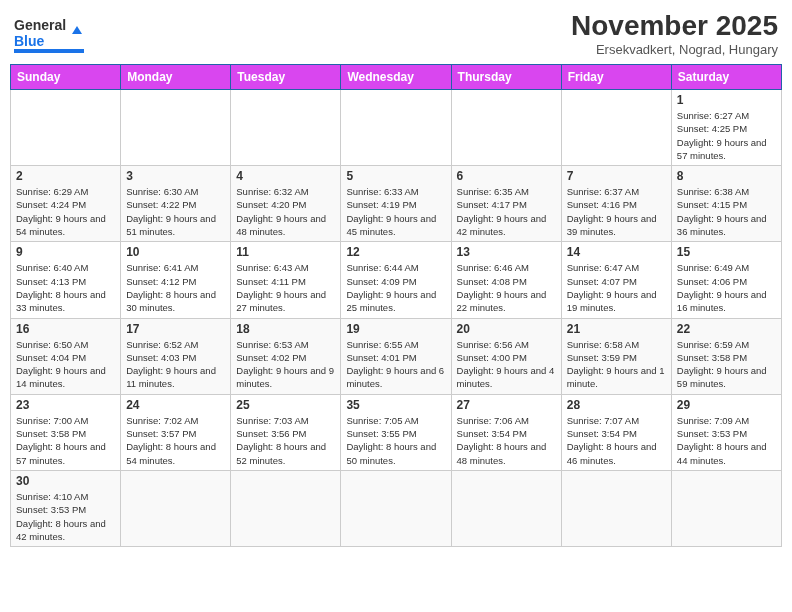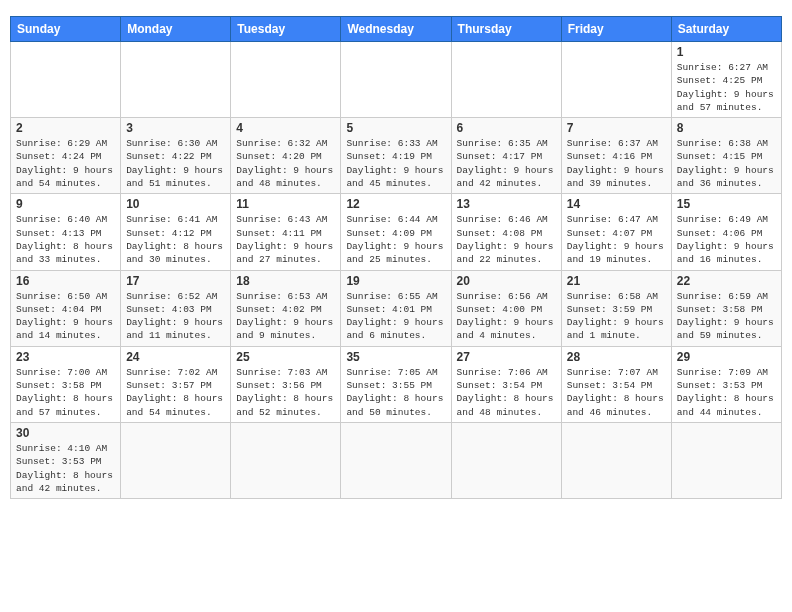--- a/index.html
+++ b/index.html
@@ -33,21 +33,21 @@
     .subtitle {
       font-size: 13px;
       color: #555;
     }
     .calendar {
       width: 100%;
       border-collapse: collapse;
       border: 1px solid #ccc;
     }
     .calendar th {
-      background: #3b82f6;
+      background: #d946ef;
       color: #fff;
       text-align: left;
       padding: 5px 6px;
       font-size: 12px;
       font-weight: bold;
       border: 1px solid #2263a8;
     }
     .calendar td {
       border: 1px solid #ccc;
       vertical-align: top;
@@ -60,36 +60,51 @@
       font-size: 12px;
       font-weight: bold;
       color: #333;
       display: block;
       margin-bottom: 2px;
     }
     .day-info {
       font-size: 9.5px;
       color: #333;
       line-height: 1.4;
-      font-family: Liberation Mono, monospace;
     }
     .empty-cell {
       background: #f5f5f5;
     }
     .week-row td {
       background: #fff;
     }
     .week-row:nth-child(even) td {
       background: #f9f9f9;
     }
   </style>
 </head>
 <body>
 
 <div class="header">
+  <div class="logo">
+    <svg width="80" height="48" viewBox="0 0 80 48">
+
+      <text x="0" y="20" font-family="Arial" font-size="14" font-weight="bold" fill="#333">General</text>
+
+      <text x="0" y="36" font-family="Arial" font-size="14" font-weight="bold" fill="#1a73e8">Blue</text>
+
+      <polygon points="58,24 68,24 63,16" fill="#1a73e8"></polygon>
+
+      <rect x="0" y="39" width="70" height="4" fill="#1a73e8"></rect>
+    </svg>
+  </div>
+  <div class="title-block">
+    <div class="month-title">November 2025</div>
+    <div class="subtitle">Ersekvadkert, Nograd, Hungary</div>
+  </div>
 </div>
 
 <table class="calendar">
   <thead>
     <tr>
       <th>Sunday</th>
       <th>Monday</th>
       <th>Tuesday</th>
       <th>Wednesday</th>
       <th>Thursday</th>

